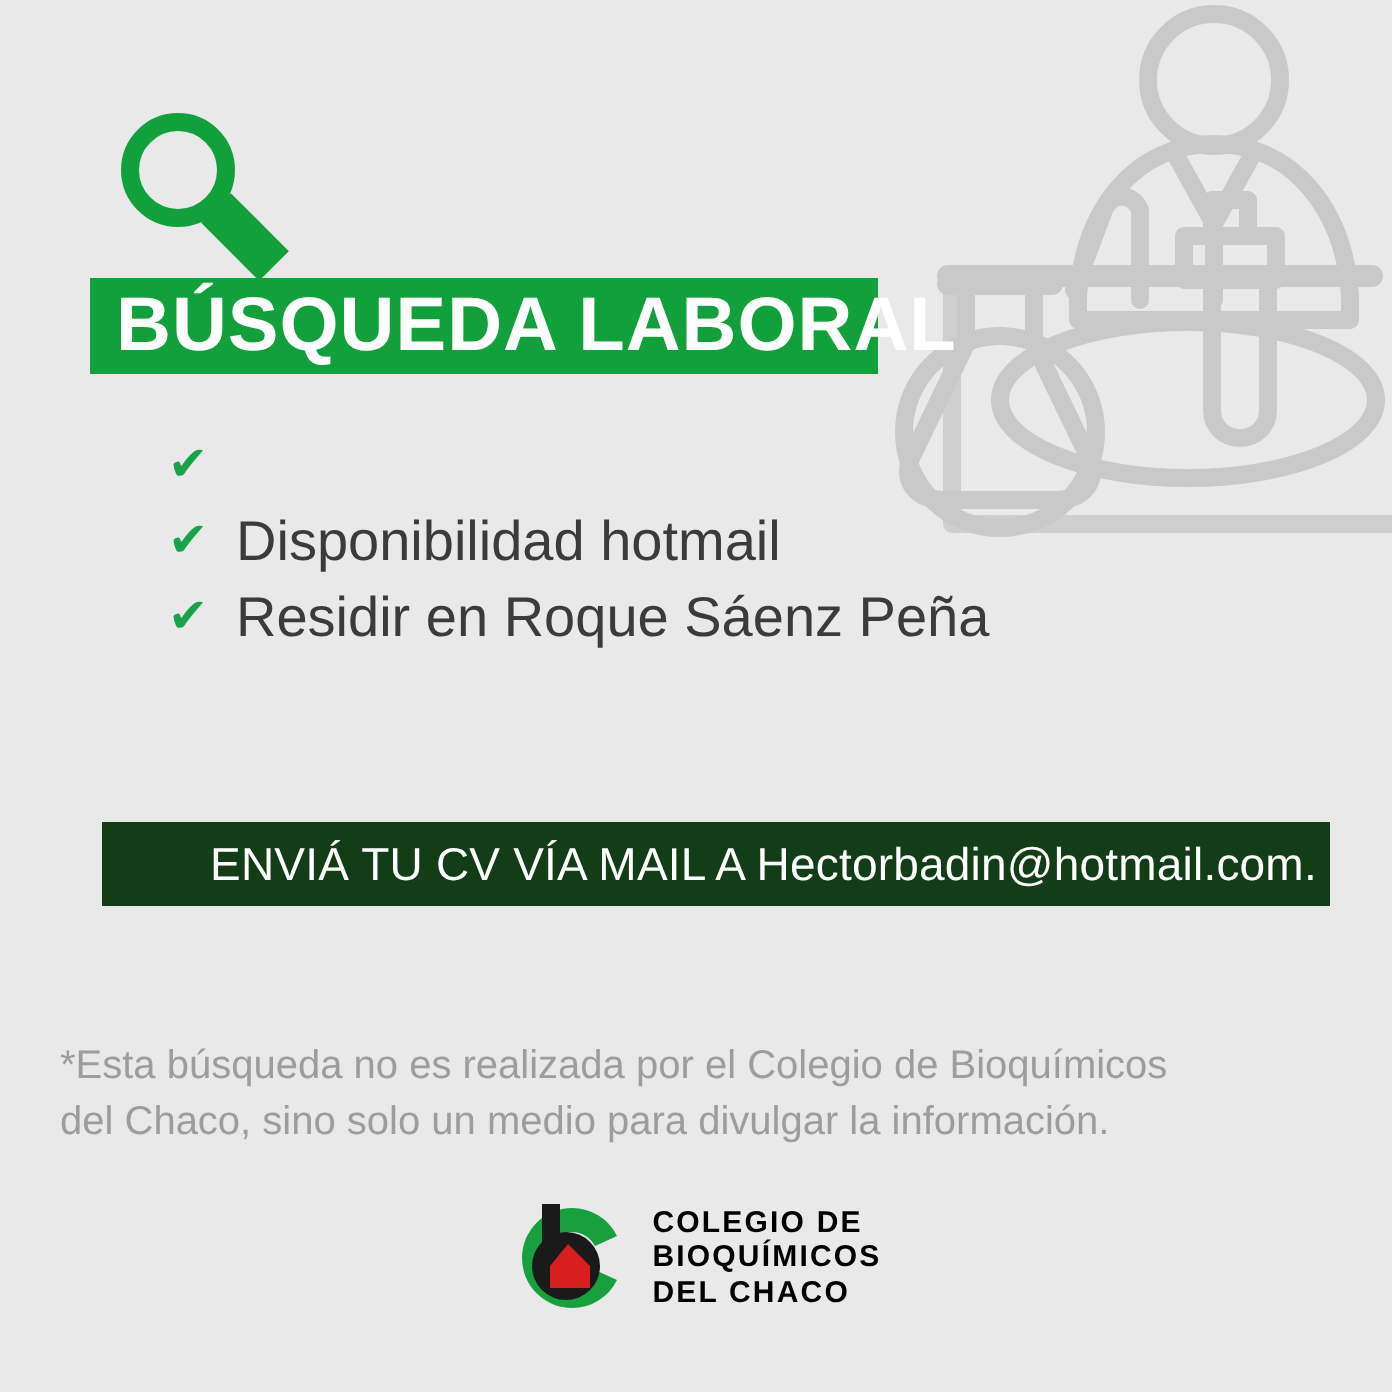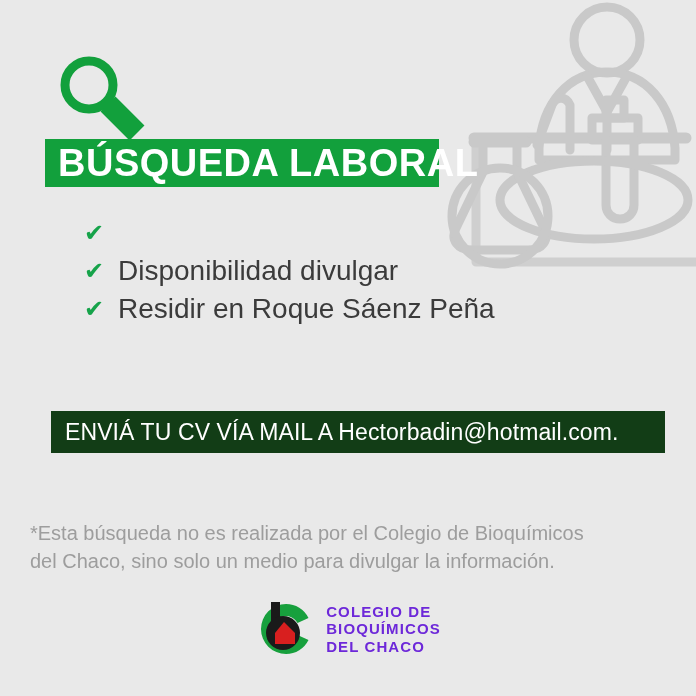--- a/index.html
+++ b/index.html
@@ -118,20 +118,21 @@
     display: flex;
     align-items: center;
   }
   .cta-text {
     color: #ffffff;
     font-size: 23px;
     line-height: 1;
     padding-left: 14px;
     white-space: nowrap;
     letter-spacing: 0.1px;
+    margin-left: 40px;
   }
 
   
   .disclaimer {
     position: absolute;
     left: 0;
     right: 0;
     top: 519px;
     z-index: 3;
     color: #9d9d9d;
@@ -153,21 +154,21 @@
     justify-content: center;
   }
   .logo-mark {
     width: 62px;
     height: 58px;
     flex: 0 0 62px;
   }
   .logo-mark svg { display: block; width: 100%; height: 100%; }
   .logo-text {
     margin-left: 9px;
-    color: #6d28d9;
+    color: #000000;
     font-weight: bold;
     font-size: 15px;
     line-height: 1.16;
     letter-spacing: 1.1px;
   }
   .logo-text .line { display: block; white-space: nowrap; }
 </style>
 </head>
 <body>
 
@@ -211,21 +212,21 @@
   <div class="title-banner">
     <span class="title-text">BÚSQUEDA LABORAL</span>
   </div>
 
   <ul class="req-list">
     <li class="req-item">
       <span class="req-check">✔</span>
     </li>
     <li class="req-item">
       <span class="req-check">✔</span>
-      <span class="req-label">Disponibilidad divulgar</span>
+      <span class="req-label">Disponibilidad hotmail</span>
     </li>
     <li class="req-item">
       <span class="req-check">✔</span>
       <span class="req-label">Residir en Roque Sáenz Peña</span>
     </li>
   </ul>
 
   <div class="cta-banner">
     <span class="cta-text">ENVIÁ TU CV VÍA MAIL A Hectorbadin@hotmail.com.</span>
   </div>

